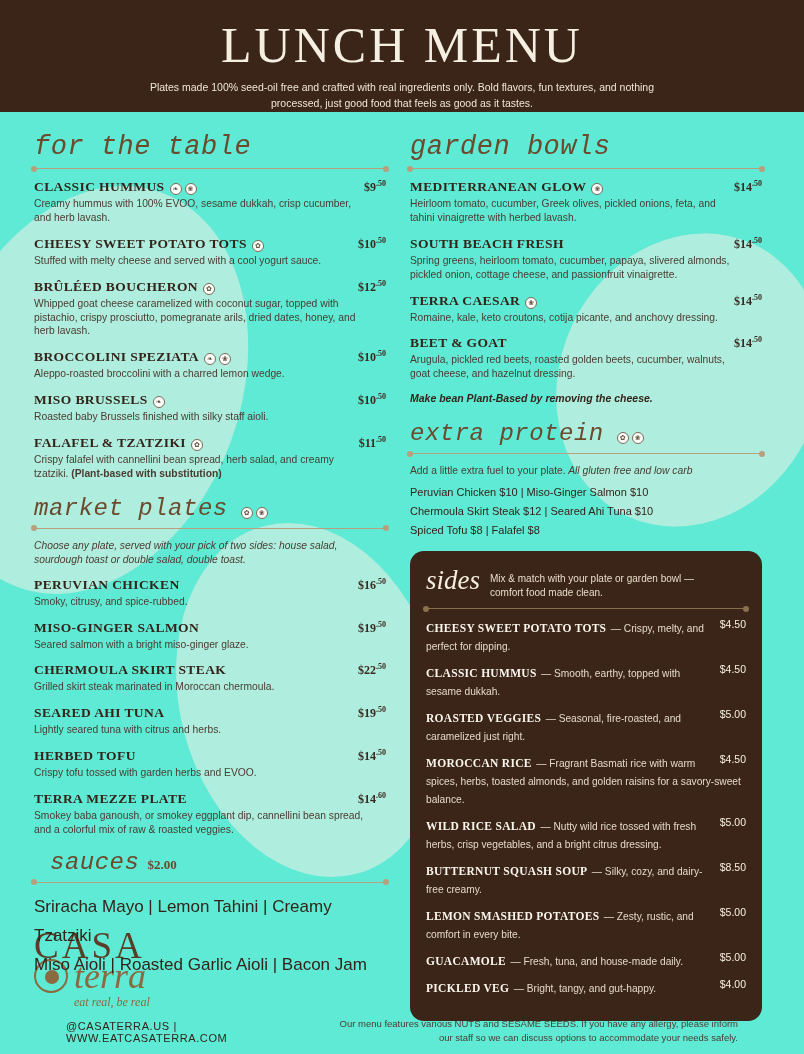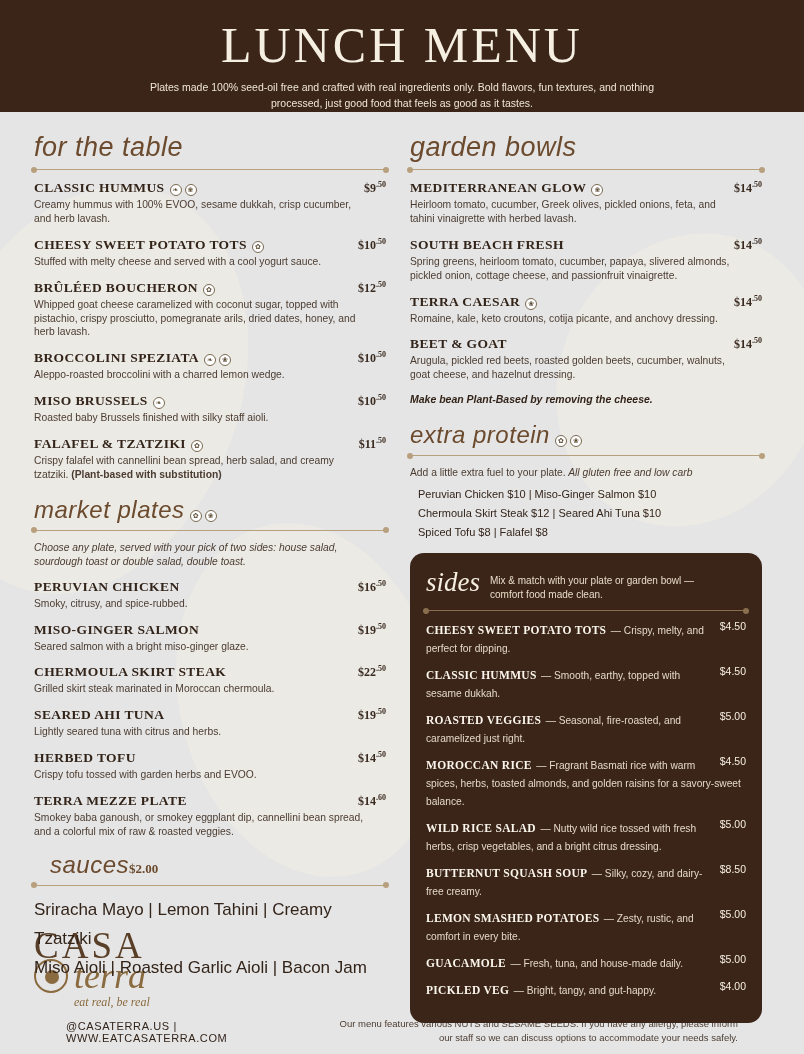--- a/index.html
+++ b/index.html
@@ -8,21 +8,21 @@
     width: 804px;
     height: 1054px;
     background: #fdfbf5;
     font-family: "Liberation Sans", sans-serif;
     color: #3a2b21;
     overflow: hidden;
     position: relative;
   }
   .page {
     width: 804px; height: 1054px; position: relative;
-    background: #e5e5e5;
+    background: #5eead4;
   }
   
   .blob { position:absolute; border-radius:50%; background:#f2efe6; opacity:.55; }
   .b1 { width:300px; height:420px; left:-60px; top:180px; transform:rotate(20deg); }
   .b2 { width:260px; height:360px; left:180px; top:520px; transform:rotate(-15deg); }
   .b3 { width:260px; height:300px; left:560px; top:230px; transform:rotate(25deg); }
 
   header.banner {
     background:#3b2418;
     color:#f5efe2;
@@ -44,21 +44,21 @@
     line-height: 1.5;
     max-width: 520px;
     margin: 0 auto;
     color:#efe6d6;
   }
   .content { position:relative; padding: 10px 34px 0 34px; display:flex; gap:24px; }
   .col-left { width: 352px; position:relative; z-index:2;}
   .col-right { width: 352px; position:relative; z-index:2;}
 
   .script-head {
-    font-family:Liberation Sans, sans-serif;
+    font-family:Liberation Mono, monospace;
     font-style: italic;
     font-size: 27px;
     color:#6b4a2e;
     margin: 10px 0 2px;
     font-weight:400;
     letter-spacing:.5px;
   }
   .script-head.small { font-size: 24px; }
   .rule {
     height:1px; background:#b8a07e; margin: 6px 0 10px; position:relative;
@@ -105,21 +105,21 @@
     max-width: 330px;
   }
   .desc .bold-note { font-weight:bold; }
   .note-italic {
     font-size:10.3px; font-style:italic; color:#4b3c31; line-height:1.35; margin: 6px 0 10px;
   }
   .note-bold-italic {
     font-size:10.5px; font-style:italic; font-weight:bold; color:#33241a; margin: 4px 0 0;
   }
 
-  .protein-line { font-size: 11px; color:#33241a; margin:2px 8px; line-height:1.55;}
+  .protein-line { font-size: 11px; color:#33241a; margin:2px 0; line-height:1.55;}
 
   
   .sides-box {
     background:#3b2418; color:#f3ece0; border-radius:14px;
     padding: 14px 16px 16px; margin-top: 12px; position:relative; z-index:3;
   }
   .sides-head { display:flex; align-items:flex-start; gap:10px; }
   .sides-title {
     font-family:"Liberation Serif", serif; font-style:italic; font-size:27px; color:#f6efe2;
   }
@@ -131,21 +131,21 @@
   .sides-rule:before{left:-3px;} .sides-rule:after{right:-3px;}
   .side-item { margin-bottom: 9px; position:relative; }
   .side-name {
     font-family:"Liberation Serif", serif; font-weight:700; font-size:11.5px;
     text-transform:uppercase; letter-spacing:.3px; color:#fbf6ec;
   }
   .side-desc { font-size:10.2px; color:#e4d9c6; font-weight:400; font-family:"Liberation Sans",sans-serif; text-transform:none; letter-spacing:0;}
   .side-price { font-size:10.5px; color:#f6efe2; float:right; margin-left:8px;}
 
   
-  .sauce-head-row { display:flex; align-items:baseline; }
+  .sauce-head-row { display:flex; align-items:baseline; gap:8px;}
   .sauce-price { font-family:"Liberation Serif", serif; font-size:13px; color:#6b4a2e; font-weight:700;}
   .sauce-line { font-size:17px; color:#33241a; line-height:1.7;}
 
   
   .footer { position:absolute; left:0; bottom:0; width:772px; padding: 0 34px 10px; display:flex; align-items:flex-end; justify-content:space-between;}
   .logo-wrap { width: 300px; }
   .logo-casa {
     font-family:"Liberation Serif", serif; font-size: 37px; letter-spacing:3px; color:#5a3f28; line-height:.95;
   }
   .logo-terra-row { display:flex; align-items:center; gap:6px; margin-top:-4px;}

